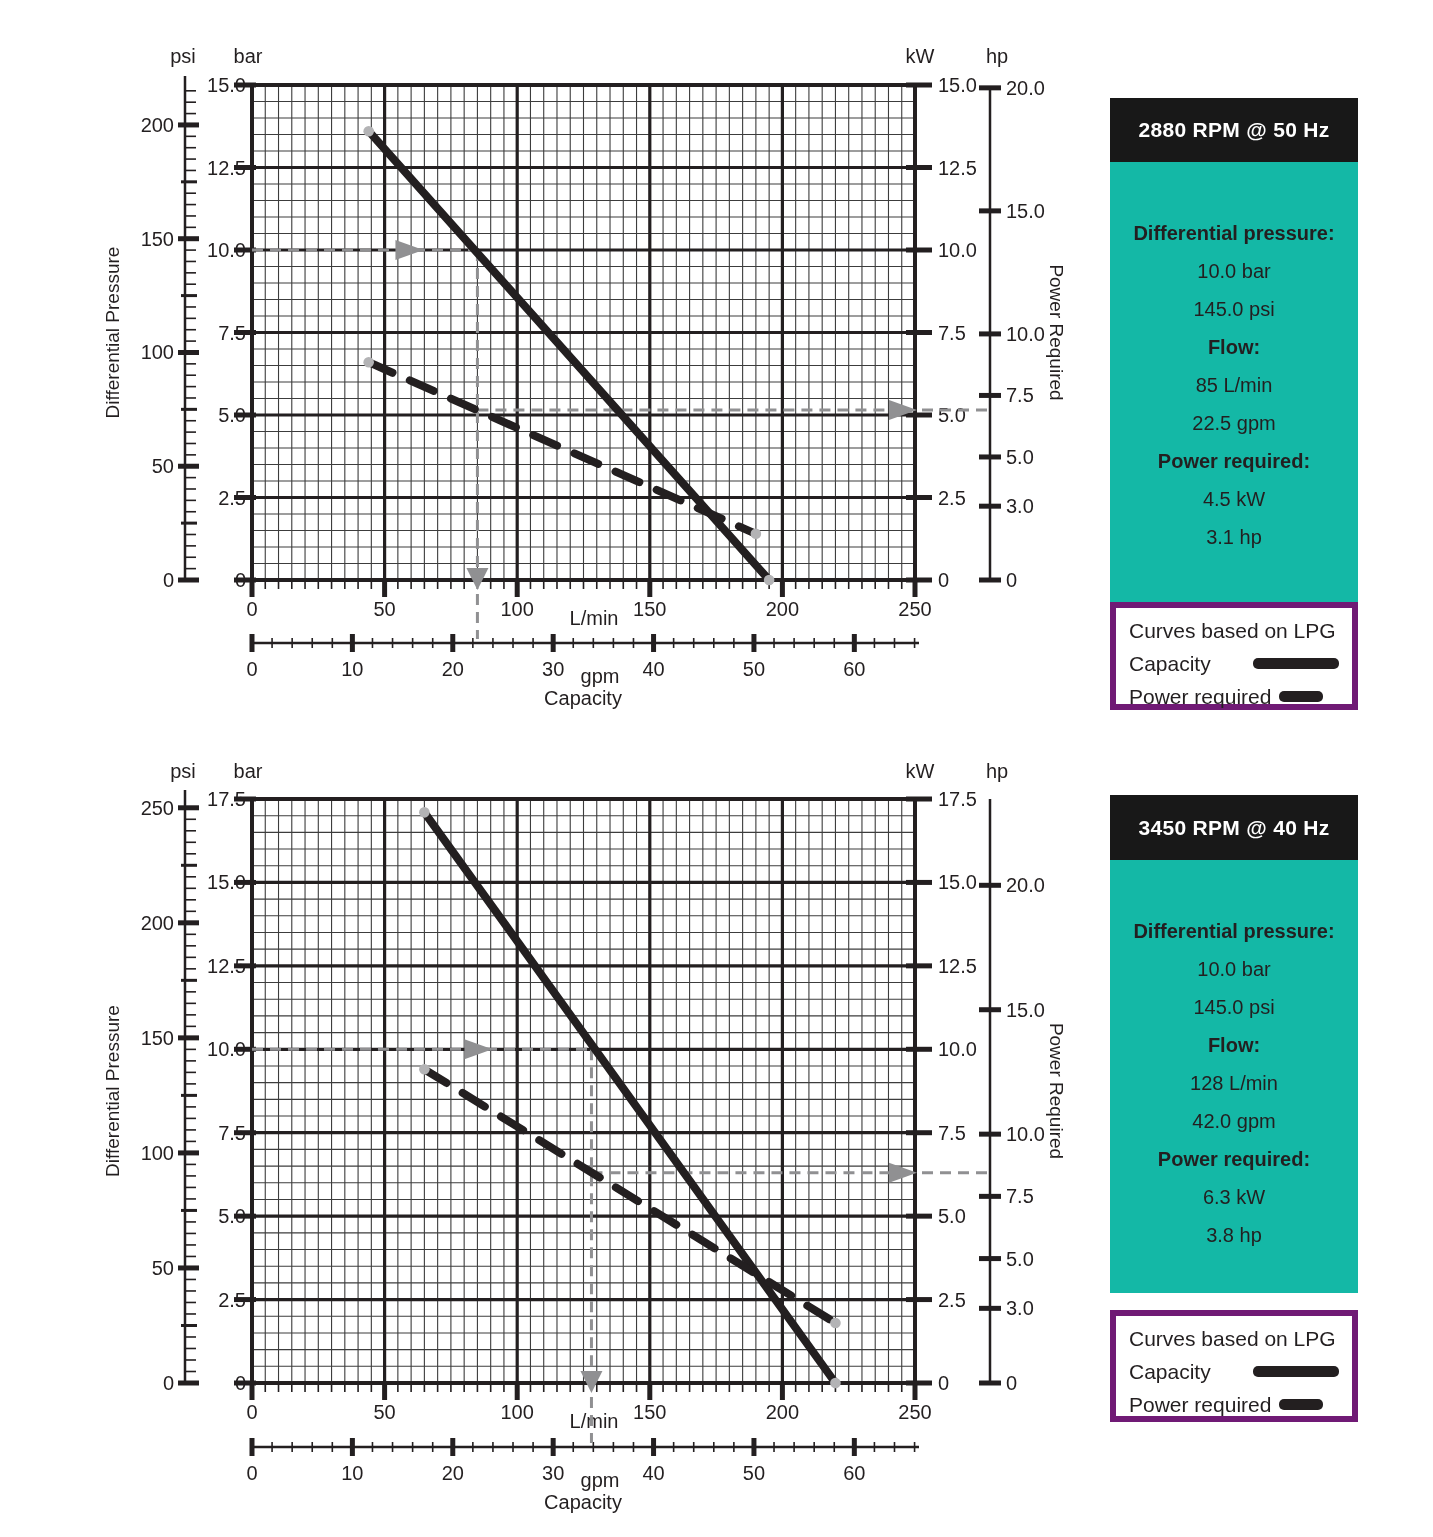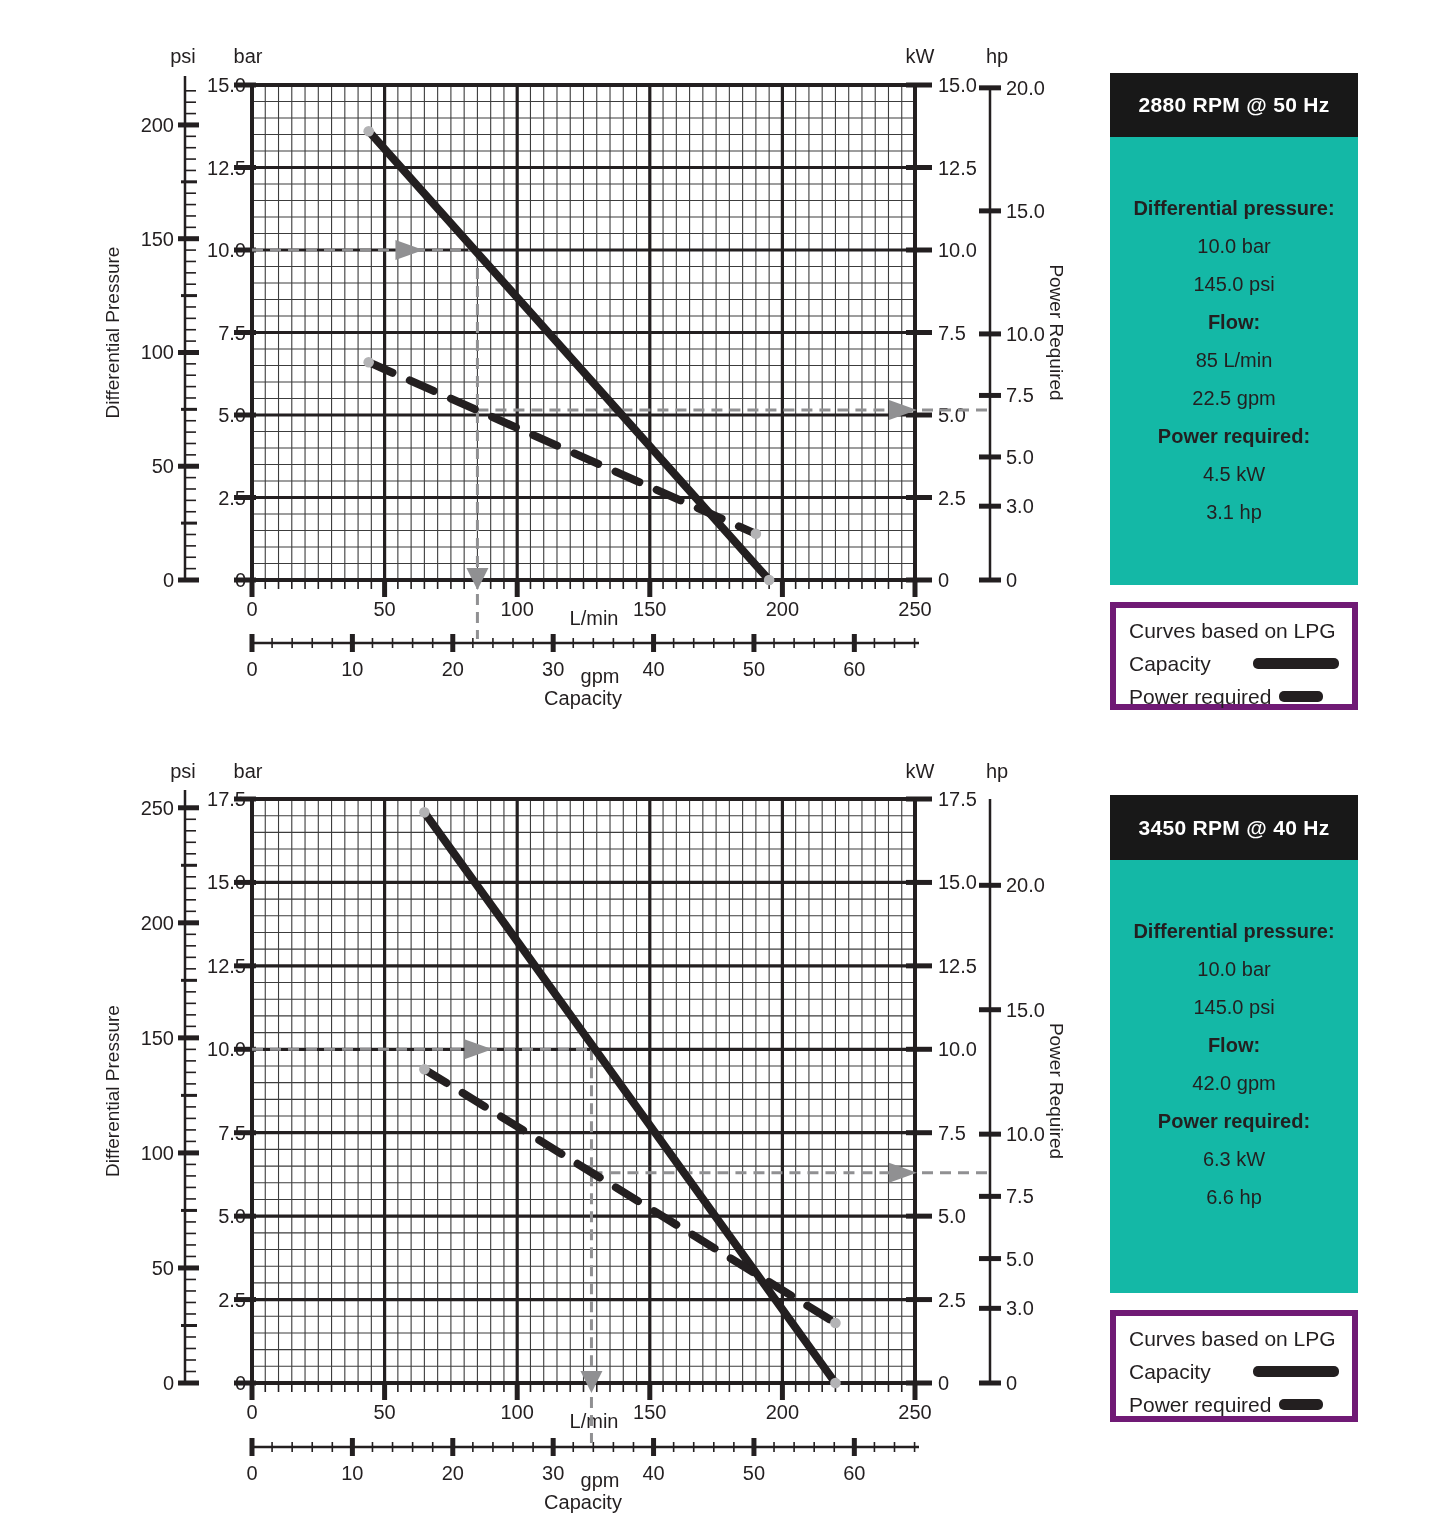--- a/index.html
+++ b/index.html
@@ -627,21 +627,21 @@
       <line x1="922" y1="1172.76" x2="987" y2="1172.76" stroke="#909092" stroke-width="3" stroke-dasharray="11 7"></line>
       <polyline points="424.38,812.3485714285713 835.44,1383" fill="none" stroke="#231f20" stroke-width="8" stroke-linecap="round"></polyline>
       <circle cx="424.38" cy="812.3485714285713" r="5.3" fill="#b3b3b5"></circle>
       <circle cx="835.44" cy="1383" r="5.3" fill="#b3b3b5"></circle>
       <polyline points="424.38,1069.3085714285714 835.44,1322.9314285714286" fill="none" stroke="#231f20" stroke-width="8" stroke-linecap="round" stroke-dasharray="26 19"></polyline>
       <circle cx="424.38" cy="1069.3085714285714" r="5.3" fill="#b3b3b5"></circle>
       <circle cx="835.44" cy="1322.9314285714286" r="5.3" fill="#b3b3b5"></circle>
     </svg>
 
   
-  <div class="info-box" style="top:73px;">
+  <div class="info-box" style="top:98px;">
     <div class="info-header" style="height:64px;">
       <span>2880 RPM @ 50 Hz</span>
     </div>
     <div class="info-body" id="info-body-0" style="height:448px;padding-top:0;box-sizing:border-box;">
         <div style="height: 52px;"></div>
         <div class="info-row bold">Differential pressure:</div>
         <div class="info-row">10.0 bar</div>
         <div class="info-row">145.0 psi</div>
         <div class="info-row bold">Flow:</div>
         <div class="info-row">85 L/min</div>
@@ -669,24 +669,25 @@
   <div class="info-box" style="top:795px;">
     <div class="info-header" style="height:65px;">
       <span>3450 RPM @ 40 Hz</span>
     </div>
     <div class="info-body" id="info-body-1" style="height:433px;padding-top:0;box-sizing:border-box;">
         <div style="height: 52px;"></div>
         <div class="info-row bold">Differential pressure:</div>
         <div class="info-row">10.0 bar</div>
         <div class="info-row">145.0 psi</div>
         <div class="info-row bold">Flow:</div>
+        <div class="info-row">128 L/min</div>
         <div class="info-row">42.0 gpm</div>
         <div class="info-row bold">Power required:</div>
         <div class="info-row">6.3 kW</div>
-        <div class="info-row">6.6 hp</div>
+        <div class="info-row">3.8 hp</div>
       </div>
   </div>
 
   
   <div class="legend-box" style="top:1310px;height:112px;">
     <div class="legend-note">Curves based on LPG</div>
     <div class="legend-row">
       <span class="legend-label">Capacity</span>
       <span class="swatch swatch-long"></span>
     </div>

